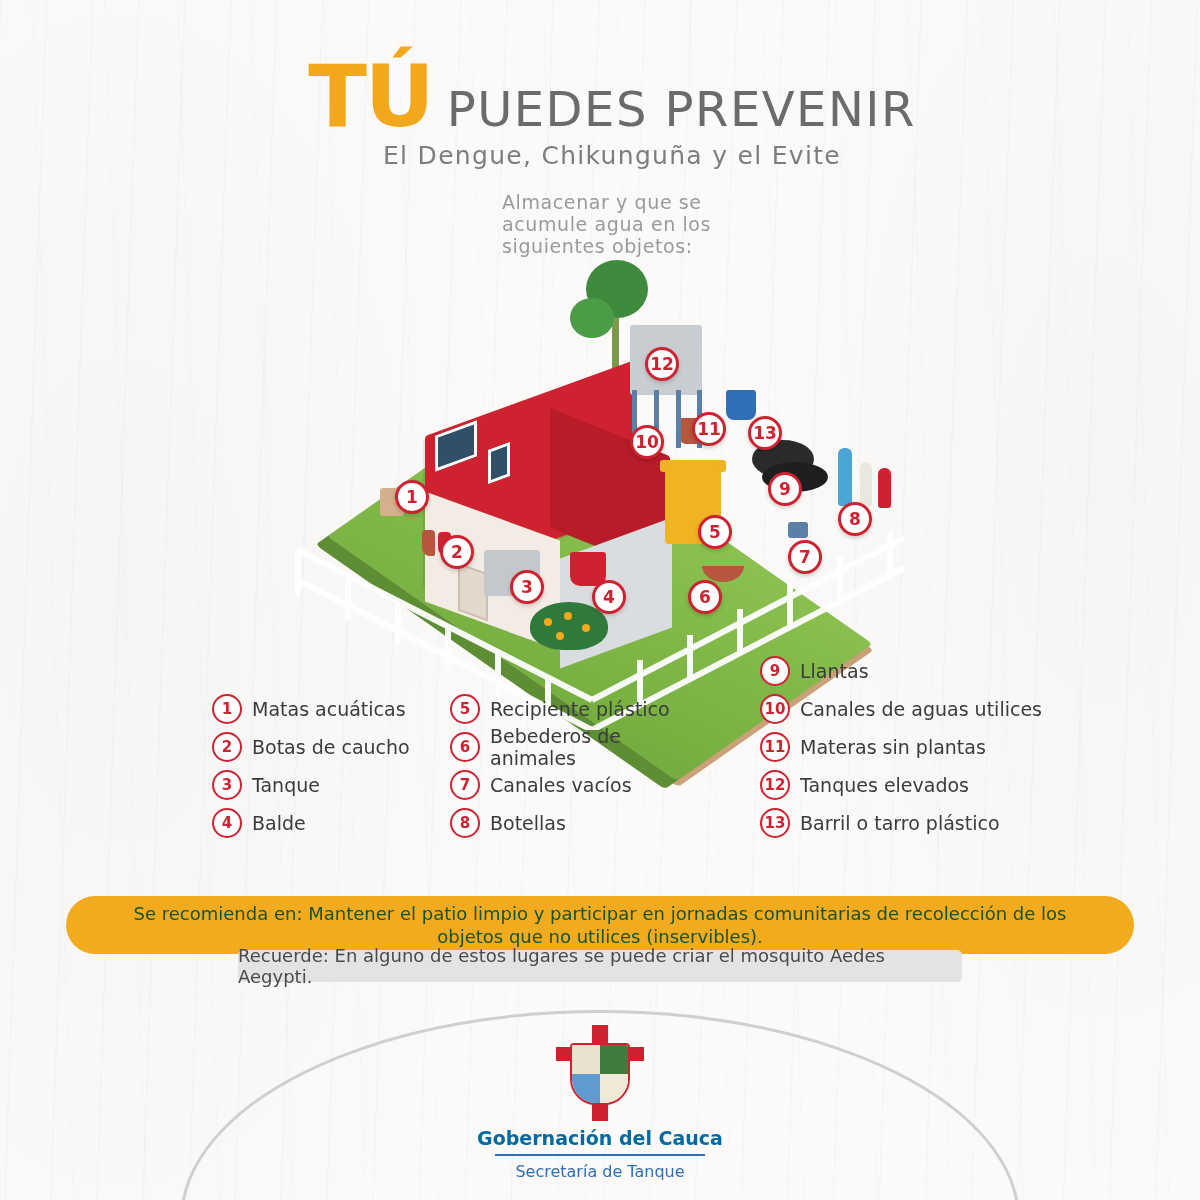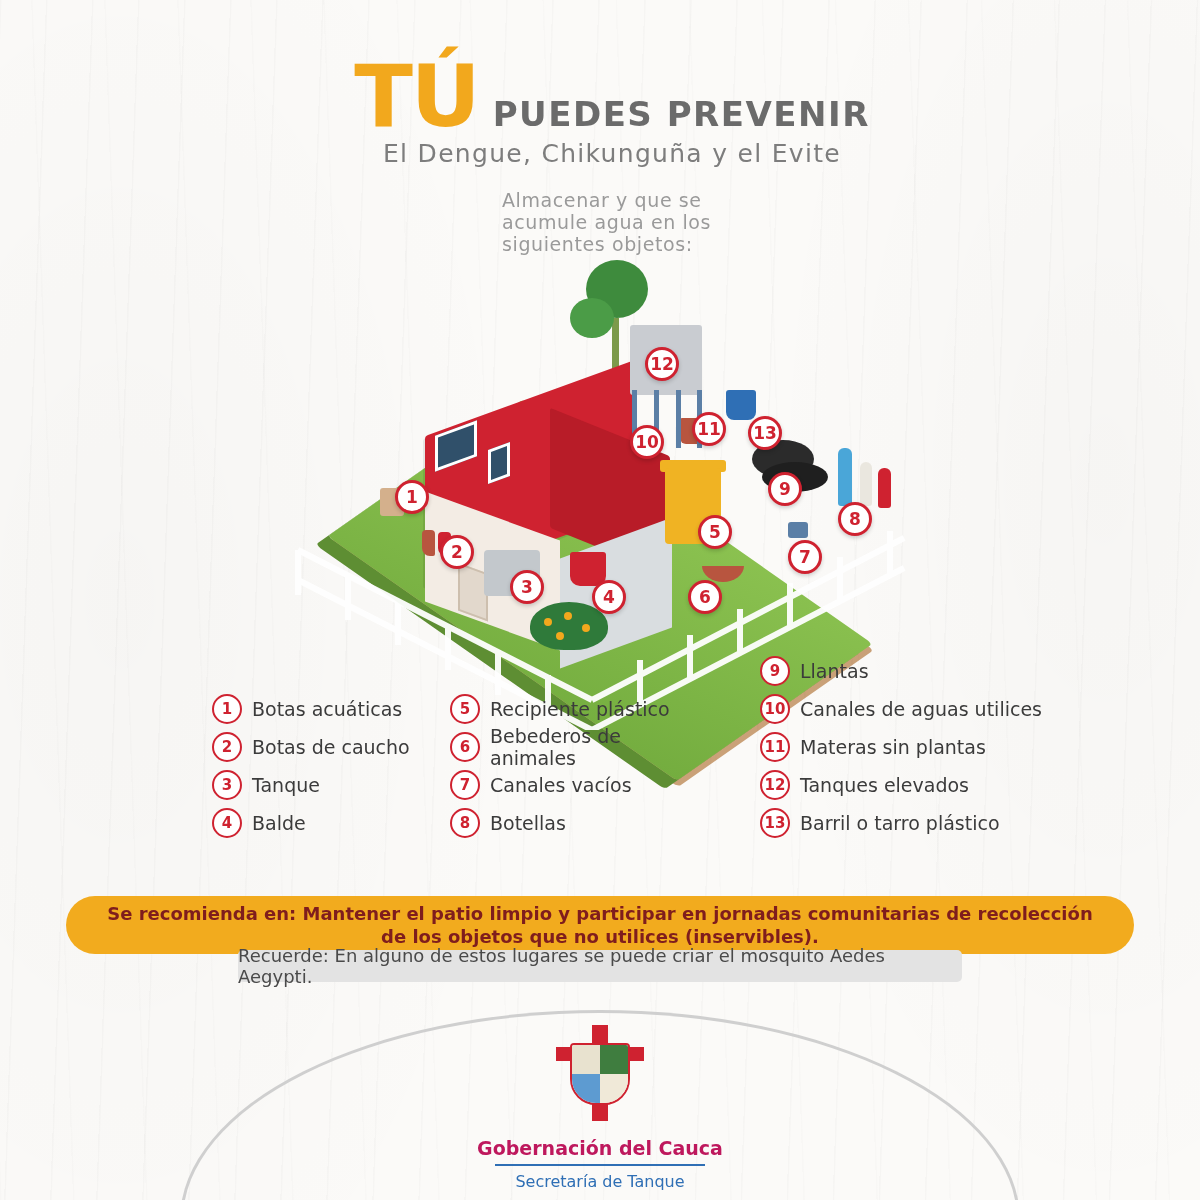--- a/index.html
+++ b/index.html
@@ -23,21 +23,21 @@
   
   .header{ position:absolute; top:58px; left:12px; width:1200px; text-align:center; }
   .title-row{ display:flex; align-items:baseline; justify-content:center; gap:14px; }
   .tu{
     font-family:"DejaVu Sans", sans-serif;
     font-size:86px; font-weight:bold; color:#f2a81d; letter-spacing:-2px;
     line-height:0.9;
   }
   .puedes{
     font-family:"DejaVu Sans", sans-serif;
-    font-size:34px; font-weight:bold; color:#6b6b6b; letter-spacing:1.5px;
+    font-size:48px; font-weight:normal; color:#6b6b6b; letter-spacing:1.5px;
   }
   .subtitle{
     margin-top:4px; font-size:25px; color:#7d7d7d; letter-spacing:1.3px;
     font-family:"DejaVu Sans", sans-serif;
   }
   .evite-row{ display:flex; align-items:center; justify-content:center; gap:16px; margin-top:22px; }
   .evite{
     font-family:"DejaVu Sans", sans-serif;
     font-size:56px; font-weight:bold; color:#cf2230; letter-spacing:-1px;
   }
@@ -142,21 +142,21 @@
     font-size:15px; font-weight:bold; display:flex; align-items:center; justify-content:center;
     font-family:"DejaVu Sans", sans-serif;
   }
   .legend-label{ font-size:19px; color:#3b3b3b; font-family:"DejaVu Sans", sans-serif; }
 
   
   .banner{
     position:absolute; left:66px; top:896px; width:1068px; height:58px;
     background:#f2ab1e; border-radius:29px;
     display:flex; align-items:center; justify-content:center; text-align:center;
-    color:#7f1d1d; font-weight:bold; font-size:18px; line-height:1.3; padding:0 40px;
+    color:#14532d; font-weight:normal; font-size:18px; line-height:1.3; padding:0 40px;
     font-family:"DejaVu Sans", sans-serif;
   }
   .note{
     position:absolute; left:238px; top:950px; width:724px; height:32px;
     background:#e3e3e3; border-radius:5px;
     display:flex; align-items:center; justify-content:center;
     color:#4a4a4a; font-size:18px;
     font-family:"DejaVu Sans", sans-serif;
   }
 
@@ -172,21 +172,21 @@
   .crest .cross-h{ position:absolute; left:16px; top:22px; width:88px; height:14px; background:#cf2230; }
   .crest .shield{
     position:absolute; left:30px; top:18px; width:60px; height:62px;
     background:#fff; border:2px solid #cf2230; border-radius:4px 4px 26px 26px;
     overflow:hidden;
   }
   .crest .q1{ position:absolute; left:0; top:0; width:50%; height:50%; background:#e8e2cf; }
   .crest .q2{ position:absolute; right:0; top:0; width:50%; height:50%; background:#3f7d3f; }
   .crest .q3{ position:absolute; left:0; bottom:0; width:50%; height:50%; background:#5d9bd1; }
   .crest .q4{ position:absolute; right:0; bottom:0; width:50%; height:50%; background:#f0e9d8; }
-  .gob{ margin-top:12px; font-size:19px; font-weight:bold; color:#be185d; font-family:"DejaVu Sans", sans-serif; }
+  .gob{ margin-top:2px; font-size:19px; font-weight:bold; color:#0369a1; font-family:"DejaVu Sans", sans-serif; }
   .sec{ margin-top:6px; font-size:16px; color:#2f6fb5; font-family:"DejaVu Sans", sans-serif; }
   .sec-line{ width:210px; height:2px; background:#2f6fb5; margin:5px auto 4px; }
 </style>
 </head>
 <body>
 
 <div class="bg-texture"></div>
 
 <div class="header">
   <div class="title-row">
@@ -289,21 +289,21 @@
       <div class="marker" style="left: 452px; top: 162px;">11</div>
       <div class="marker" style="left: 405px; top: 97px;">12</div>
       <div class="marker" style="left: 508px; top: 166px;">13</div>
     </div>
 </div>
 
 <div class="legend">
   <div class="legend-col c1" id="legend-c1">
       <div class="legend-item">
         <div class="legend-num">1</div>
-        <div class="legend-label">Botas acuáticas</div>
+        <div class="legend-label">Matas acuáticas</div>
       </div>
       <div class="legend-item">
         <div class="legend-num">2</div>
         <div class="legend-label">Botas de caucho</div>
       </div>
       <div class="legend-item">
         <div class="legend-num">3</div>
         <div class="legend-label">Tanque</div>
       </div>
       <div class="legend-item">

